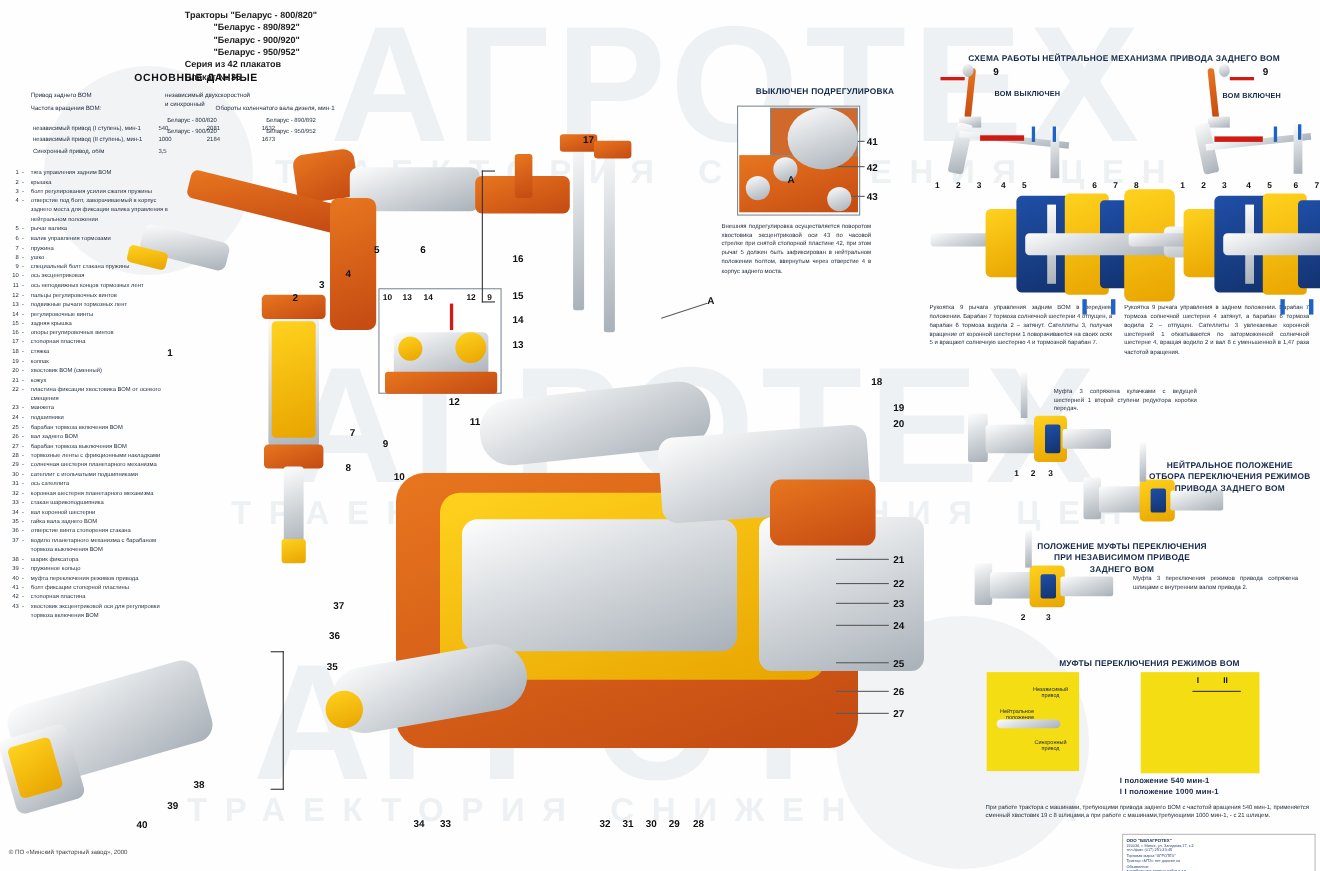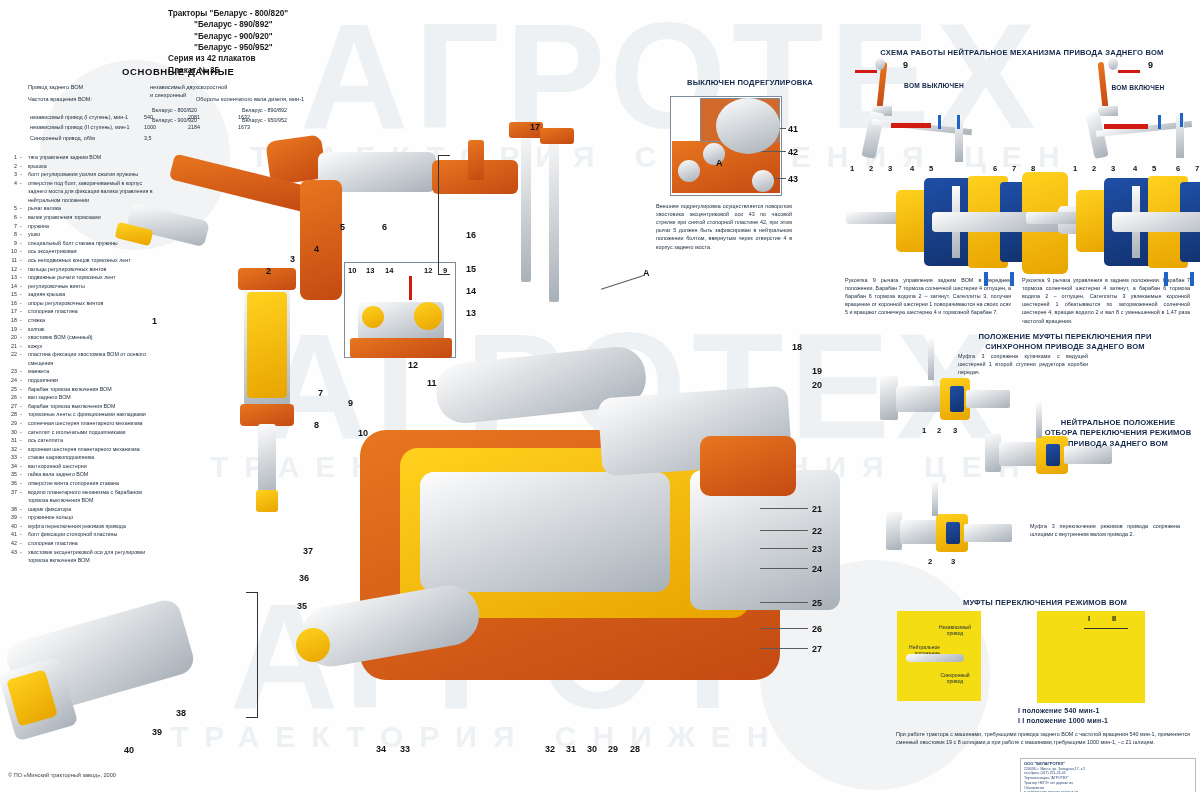--- a/index.html
+++ b/index.html
@@ -619,24 +619,20 @@
 
   <div class="art steel" style="left:1032px; top:212px; width:0px; height:0px;"></div>
   <div class="art steel" style="left:1030px; top:212px; width:0px; height:0px;"></div>
   <div class="art steel" style="left:1032px; top:214px; width:0; height:0;"></div>
 
   <div class="art steel" style="left:1030px; top:212px; width:0; height:0;"></div>
 
   <div class="para" style="left:845px; top:276px; width:166px;">Рукоятка 9 рычага управления задним ВОМ в переднем положении. Барабан 7 тормоза солнечной шестерни  4 отпущен, а барабан 6 тормоза водила 2 – затянут. Сателлиты 3,  получая вращение от коронной шестерни  1 поворачиваются на своих осях 5 и вращают солнечную шестерню 4 и  тормозной барабан 7.</div>
   <div class="para" style="left:1022px; top:276px; width:168px;">Рукоятка 9 рычага управления в заднем положении. Барабан 7 тормоза солнечной шестерни 4 затянут, а барабан 6 тормоза водила 2 – отпущен. Сателлиты 3 увлекаемые коронной шестерней 1 обкатываются по заторможенной солнечной шестерне 4, вращая  водило 2 и вал 8 с уменьшенной в 1,47 раза частотой вращения.</div>
 
-  <div class="cap" style="left:938px; top:332px; width:254px;">
-    <div>ПОЛОЖЕНИЕ МУФТЫ ПЕРЕКЛЮЧЕНИЯ ПРИ</div>
-    <div>СИНХРОННОМ ПРИВОДЕ ЗАДНЕГО ВОМ</div>
-  </div>
   <div class="para" style="left:958px; top:352px; width:130px;">Муфта 3  сопряжена кулачками  с  ведущей шестерней 1 второй ступени  редуктора коробки  передач.</div>
   <div class="art steel" style="left:880px; top:376px; width:18px; height:44px; border-radius:2px;"></div>
   <div class="art steel" style="left:896px; top:386px; width:52px; height:26px; border-radius:3px;"></div>
   <div class="art yellow" style="left:940px; top:378px; width:30px; height:42px; border-radius:4px;"></div>
   <div class="art blue" style="left:950px; top:386px; width:14px; height:26px; border-radius:2px;"></div>
   <div class="art steel" style="left:966px; top:390px; width:44px; height:18px; border-radius:2px;"></div>
   <div class="art steel" style="left:928px; top:338px; width:6px; height:42px;"></div>
   <div class="num-lbl sm" style="left:922px; top:426px;">1</div>
   <div class="num-lbl sm" style="left:937px; top:426px;">2</div>
   <div class="num-lbl sm" style="left:953px; top:426px;">3</div>
@@ -646,20 +642,25 @@
     <div>ОТБОРА ПЕРЕКЛЮЧЕНИЯ РЕЖИМОВ</div>
     <div>ПРИВОДА ЗАДНЕГО ВОМ</div>
   </div>
   <div class="art steel" style="left:985px; top:434px; width:16px; height:38px; border-radius:2px;"></div>
   <div class="art steel" style="left:999px; top:442px; width:46px; height:24px; border-radius:3px;"></div>
   <div class="art yellow" style="left:1036px; top:436px; width:32px; height:38px; border-radius:4px;"></div>
   <div class="art blue" style="left:1046px; top:444px; width:14px; height:22px; border-radius:2px;"></div>
   <div class="art steel" style="left:1064px; top:446px; width:48px; height:18px; border-radius:2px;"></div>
   <div class="art steel" style="left:1036px; top:402px; width:6px; height:36px;"></div>
 
+  <div class="cap" style="left:920px; top:492px; width:200px;">
+    <div>ПОЛОЖЕНИЕ МУФТЫ ПЕРЕКЛЮЧЕНИЯ</div>
+    <div>ПРИ НЕЗАВИСИМОМ ПРИВОДЕ</div>
+    <div>ЗАДНЕГО ВОМ</div>
+  </div>
   <div class="para" style="left:1030px; top:522px; width:150px;">Муфта 3  переключения режимов привода сопряжена шлицами  с  внутренним валом привода 2.</div>
   <div class="art steel" style="left:886px; top:512px; width:16px; height:38px; border-radius:2px;"></div>
   <div class="art steel" style="left:900px; top:520px; width:44px; height:24px; border-radius:3px;"></div>
   <div class="art yellow" style="left:936px; top:514px; width:32px; height:38px; border-radius:4px;"></div>
   <div class="art blue" style="left:946px; top:522px; width:14px; height:22px; border-radius:2px;"></div>
   <div class="art steel" style="left:964px; top:524px; width:48px; height:18px; border-radius:2px;"></div>
   <div class="art steel" style="left:932px; top:482px; width:6px; height:34px;"></div>
   <div class="num-lbl sm" style="left:928px; top:557px;">2</div>
   <div class="num-lbl sm" style="left:951px; top:557px;">3</div>
 

